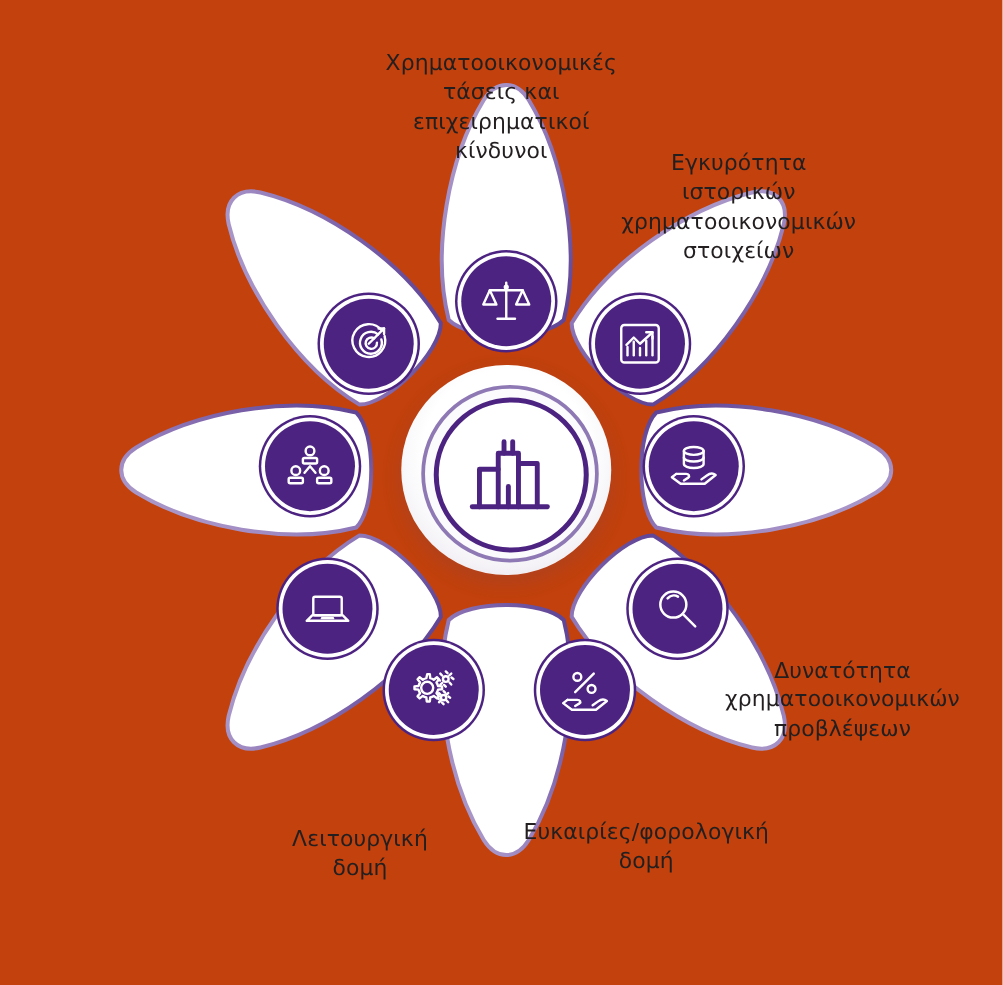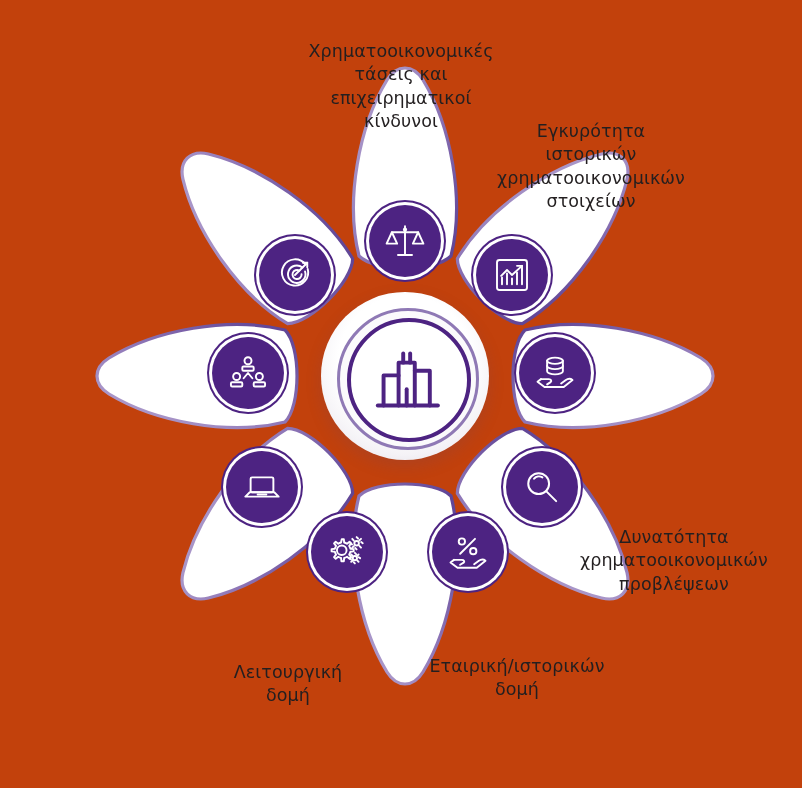--- a/index.html
+++ b/index.html
@@ -249,21 +249,21 @@
   <div class="label" style="left:480px;top:120px;width:222px;">Εγκυρότητα
 ιστορικών
 χρηματοοικονομικών
 στοιχείων</div>
 
 
   <div class="label" style="left:561px;top:526px;width:226px;">Δυνατότητα
 χρηματοοικονομικών
 προβλέψεων</div>
 
-  <div class="label" style="left:400px;top:655px;width:234px;">Εταιρική/ιστορικών
+  <div class="label" style="left:400px;top:655px;width:234px;">Ευκαιρίες/φορολογική
 δομή</div>
 
   <div class="label" style="left:198px;top:650px;width:180px;margin-top:11px;">Λειτουργική
 δομή</div>
 
 
 
 
 </div>
 

